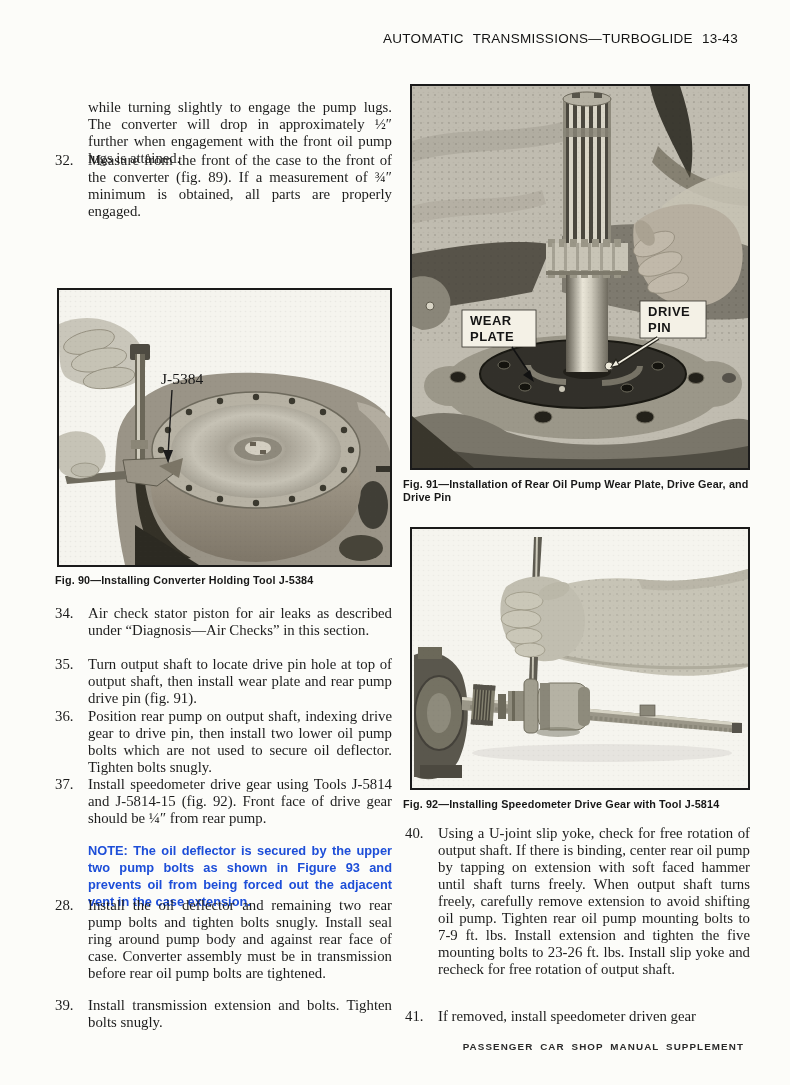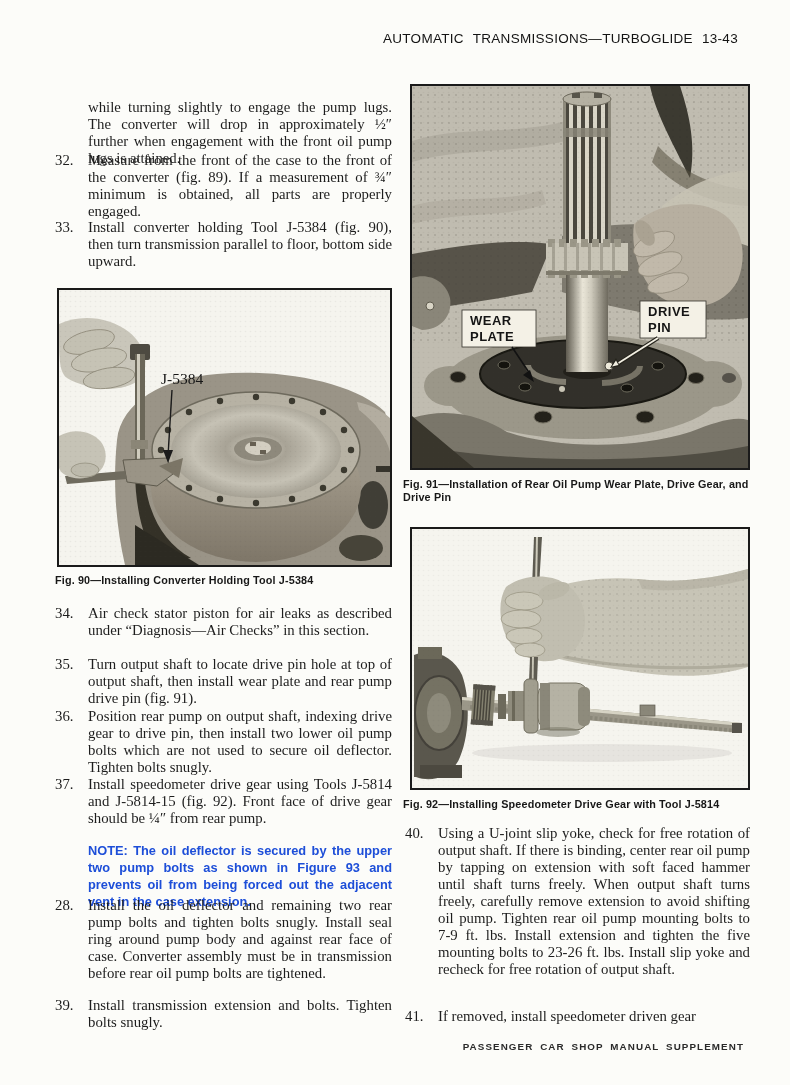--- a/index.html
+++ b/index.html
@@ -33,24 +33,20 @@
 
 <div class="page">
 
   <div class="hdr">AUTOMATIC TRANSMISSIONS—TURBOGLIDE 13-43</div>
 
   <p class="blk cont" style="top:84px">while turning slightly to engage the pump lugs. The converter will drop in approximately ½″ further when engagement with the front oil pump lugs is attained.</p>
 
   <div class="blk lstep step" style="top:152px">
     <span class="num">32.</span>
     <span class="txt">Measure from the front of the case to the front of the converter (fig. 89). If a measurement of ¾″ minimum is obtained, all parts are properly engaged.</span>
-  </div>
-  <div class="blk lstep step" style="top:219px">
-    <span class="num">33.</span>
-    <span class="txt">Install converter holding Tool J-5384 (fig. 90), then turn transmission parallel to floor, bottom side upward.</span>
   </div>
 
   <figure class="fig" style="left:57px;top:288px;width:335px;height:279px">
     <svg viewBox="0 0 331 275" width="331" height="275">
       <defs>
         <radialGradient id="g90drum" cx="50%" cy="48%" r="60%">
           <stop offset="0%" stop-color="#cdc9bc"></stop>
             <stop offset="30%" stop-color="#a8a396"></stop>
           <stop offset="62%" stop-color="#c6c2b5"></stop>
             <stop offset="100%" stop-color="#948f82"></stop>

